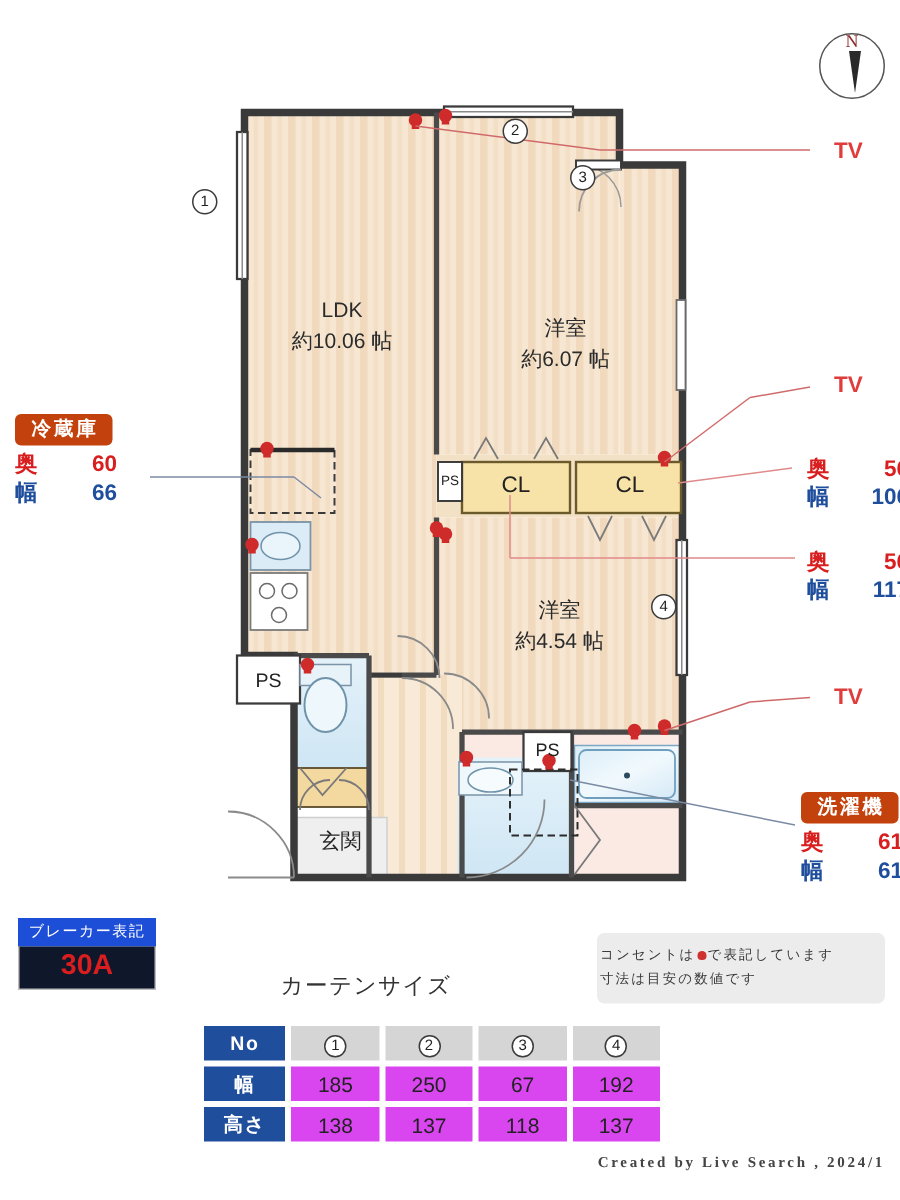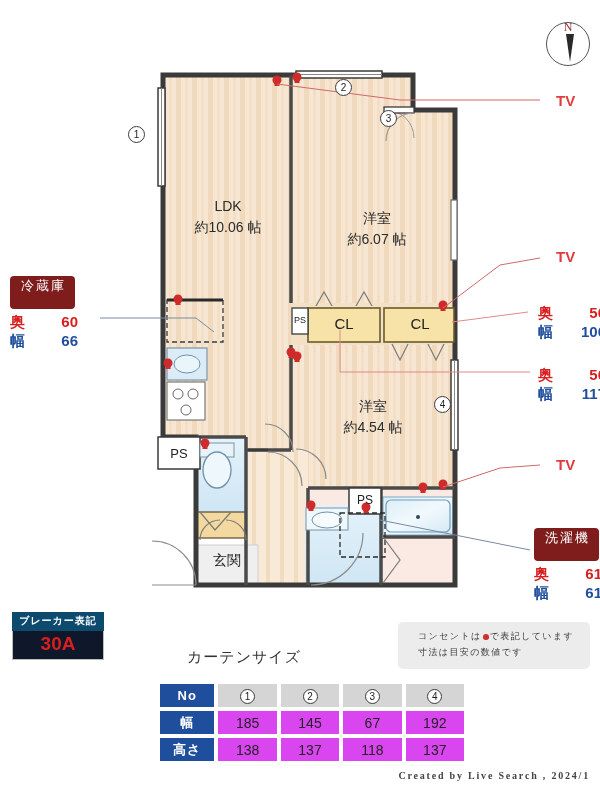--- a/index.html
+++ b/index.html
@@ -38,27 +38,27 @@
     border-top: 28px solid #2a2a2a;
   }
 
   
   #planwrap { left: 0; top: 0; width: 600px; height: 620px; }
 
   
   .infobox { font-family: "Liberation Sans", sans-serif; }
   .infobox .tag {
     display: inline-block;
-    background: #7f1d1d;
+    background: #c2410c;
     color: #ffffff;
     font-size: 13px;
     letter-spacing: 2px;
-    padding: 3px 9px 16px 11px;
+    padding: 3px 9px 4px 11px;
     border-radius: 4px;
-    font-weight: normal;
+    font-weight: bold;
     line-height: 1.1;
   }
   .infobox .rows { margin-top: 4px; }
   .infobox .row {
     display: flex; align-items: baseline;
     line-height: 1.25;
     font-size: 15px;
     font-weight: bold;
   }
   .infobox .row .k { width: 26px; }
@@ -71,49 +71,49 @@
 
   
   .tvlabel {
     color: #e03c3c; font-size: 15px; font-weight: bold;
     font-family: "Liberation Sans", sans-serif;
   }
 
   
   #breaker { left: 12px; top: 612px; width: 92px; }
   #breaker .hdr {
-    background: #0c4a6e; color: #fff; font-size: 10px;
-    letter-spacing: 1px; text-align: center; padding: 2px 0 3px; font-weight: bold;
+    background: #1d4ed8; color: #fff; font-size: 10px;
+    letter-spacing: 1px; text-align: center; padding: 2px 0 3px;
   }
   #breaker .val {
     border: 1px solid #bdbdbd; border-top: none; background: #0f172a;
     text-align: center; color: #d81e1e; font-size: 19px;
     font-weight: bold; padding: 2px 0 4px;
   }
 
   
   #note {
     left: 398px; top: 622px; width: 192px;
     background: #ececec; border-radius: 5px;
-    padding: 7px 8px 8px 20px;
+    padding: 7px 8px 8px 2px;
     color: #3a3a3a; font-size: 9px; letter-spacing: 1.4px;
     line-height: 1.75;
   }
   #note .dot {
     display: inline-block; width: 6px; height: 6px;
     background: #cf3030; border-radius: 50% 50% 45% 45%;
     vertical-align: -1px; margin: 0 1px;
   }
 
   
   #curtain-title {
     left: 0; top: 648px; width: 488px; text-align: center;
     font-size: 15px; color: #333; letter-spacing: 1px;
   }
-  #curtain { left: 156px; top: 680px; width: 312px; }
+  #curtain { left: 132px; top: 680px; width: 312px; }
   #curtain table { border-collapse: separate; border-spacing: 4px 4px; width: 100%; }
   #curtain th {
     background: #1f4e9c; color: #fff; font-size: 13px; font-weight: bold;
     width: 56px; height: 23px; text-align: center; letter-spacing: 1px;
   }
   #curtain td {
     background: #d946ef; color: #222; font-size: 14px;
     text-align: center; height: 23px; width: 60px;
   }
   #curtain tr.hdr td { background: #d5d5d5; }
@@ -459,21 +459,21 @@
           <tr class="hdr">
         <th>No</th>
         <td><span class="circnum">1</span></td>
         <td><span class="circnum">2</span></td>
         <td><span class="circnum">3</span></td>
         <td><span class="circnum">4</span></td>
       </tr>
       <tr>
         <th>幅</th>
         <td>185</td>
-        <td>145</td>
+        <td>250</td>
         <td>67</td>
         <td>192</td>
       </tr>
       <tr>
         <th>高さ</th>
         <td>138</td>
         <td>137</td>
         <td>118</td>
         <td>137</td>
       </tr>

